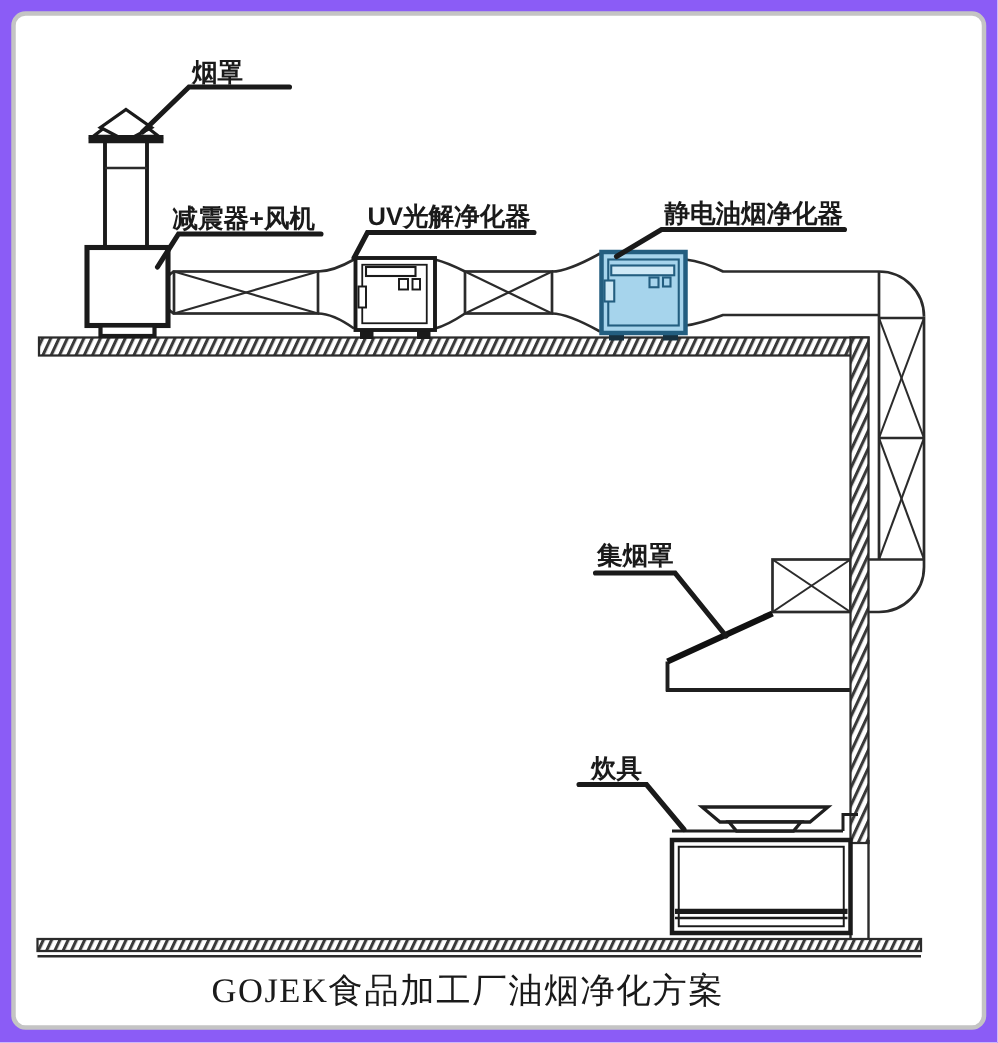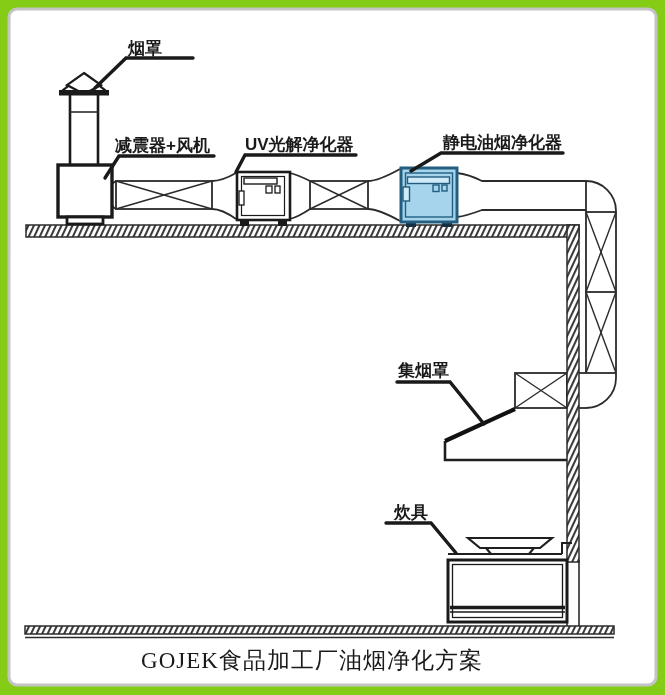--- a/index.html
+++ b/index.html
@@ -1,16 +1,16 @@
 <!DOCTYPE html>
 <html><head>
 <meta charset="utf-8">
 <style>
   html,body{margin:0;padding:0;background:#fff;}
-  .stage{position:relative;width:665px;height:695px;background:#84cc16;overflow:hidden;
+  .stage{position:relative;width:665px;height:695px;background:#8b5cf6;overflow:hidden;
          font-family:"Liberation Sans", sans-serif;}
   svg{position:absolute;left:0;top:0;}
   .lbl{font-family:"Liberation Sans","DejaVu Sans",sans-serif;font-weight:bold;
        font-size:17px;fill:#1a1a1a;}
   .title{font-family:"Liberation Serif","DejaVu Serif",serif;font-size:23px;
          fill:#1a1a1a;letter-spacing:1px;}
   .thin{stroke:#2b2b2b;stroke-width:1.6;fill:none;}
   .duct{stroke:#2b2b2b;stroke-width:1.8;fill:none;}
   .brace{stroke:#2b2b2b;stroke-width:1.4;fill:none;}
   .leader{stroke:#1a1a1a;stroke-width:3.4;fill:none;stroke-linecap:round;}

